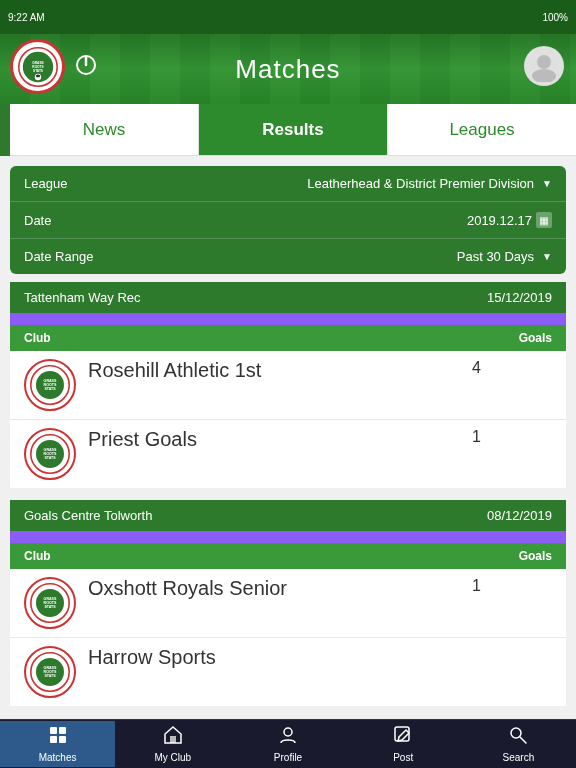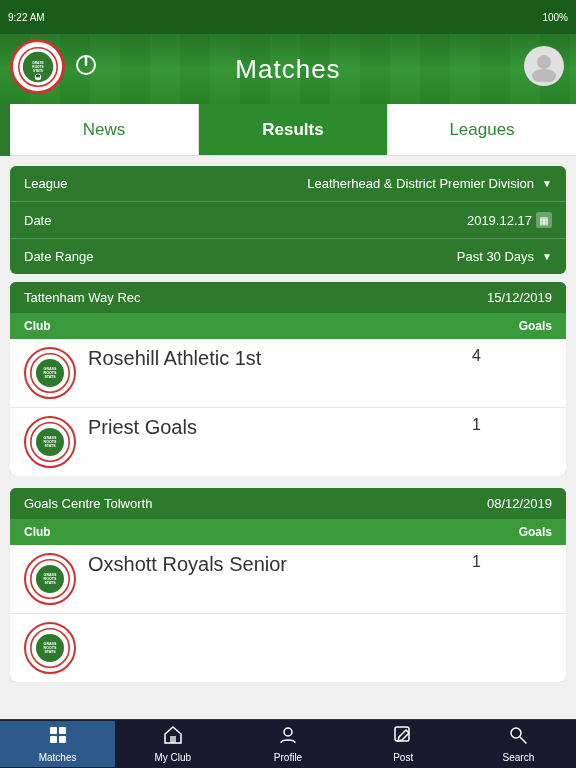--- a/index.html
+++ b/index.html
@@ -176,21 +176,21 @@
     .filter-chevron {
       color: white;
       font-size: 10px;
       margin-left: 4px;
     }
 
     
     .match-card {
       background: #8b5cf6;
       margin: 0 10px 12px 10px;
-      border-radius: 6px;
+      border-radius: 0;
       overflow: hidden;
     }
 
     .match-card-header {
       background: #2d7a2d;
       padding: 8px 14px;
       display: flex;
       justify-content: space-between;
       align-items: center;
     }
@@ -203,20 +203,21 @@
 
     .match-date {
       color: white;
       font-size: 13px;
     }
 
     .match-table-header {
       background: #3a9a3a;
       display: flex;
       padding: 6px 14px;
+      margin-top: 12px;
     }
 
     .col-club {
       flex: 1;
       color: white;
       font-size: 12px;
       font-weight: 600;
     }
 
     .col-goals {
@@ -460,20 +461,21 @@
     <div class="match-row">
       <div class="team-logo">
         <svg width="40" height="40" viewBox="0 0 100 100" xmlns="http://www.w3.org/2000/svg">
           <circle cx="50" cy="50" r="48" fill="white" stroke="#cc3333" stroke-width="4"></circle>
           <circle cx="50" cy="50" r="35" fill="#2d7a2d"></circle>
           <text x="50" y="42" text-anchor="middle" fill="white" font-size="9" font-weight="bold">GRASS</text>
           <text x="50" y="52" text-anchor="middle" fill="white" font-size="9" font-weight="bold">ROOTS</text>
           <text x="50" y="62" text-anchor="middle" fill="white" font-size="9" font-weight="bold">STATS</text>
         </svg>
       </div>
+      <span class="team-name">Harrow Sports</span>
       <span class="team-goals"></span>
     </div>
   </div>
 
 </div>
 
 <div class="bottom-nav">
   <div class="nav-item active">
     <span class="nav-icon">
       <svg width="20" height="20" viewBox="0 0 20 20" fill="none">

